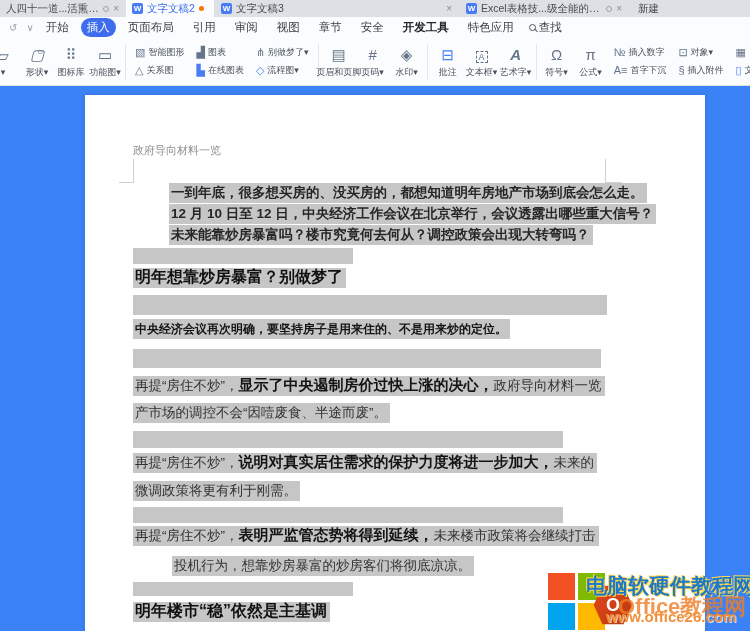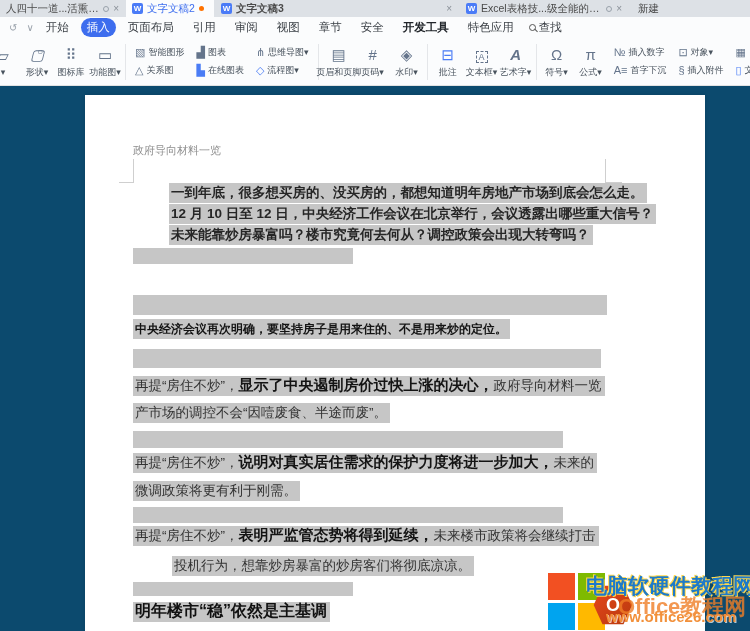--- a/index.html
+++ b/index.html
@@ -36,21 +36,21 @@
   .rib-small .sm-ic { font-size:11px; color:#64748b; line-height:11px; }
   .rib-div { width:1px; height:36px; background:#e4e6e9; margin:0 3px; flex:0 0 auto; }
   .blue { color:#4a7cf5 !important; }
   .clipped-item { margin-left:-14px; }
   .ic2 { position:relative; display:inline-block; }
   .ic2 .o2 { position:absolute; left:7px; top:-3px; font-size:10px; font-style:normal; }
   .tb-ic { border:1px dashed #64748b; font-size:9px; padding:0 2px; line-height:11px; color:#64748b; font-style:normal; }
   .wa-ic { font-size:13px; font-weight:bold; font-style:italic; color:#4a7cf5; }
 
   
-  .canvas { position:absolute; left:0; top:86px; width:750px; height:545px; background:#0c4a6e; }
+  .canvas { position:absolute; left:0; top:86px; width:750px; height:545px; background:#3b82f6; }
   .page { position:absolute; left:85px; top:9px; width:620px; height:540px; background:#ffffff; box-shadow:0 0 4px rgba(0,0,0,0.12); overflow:hidden; }
   .doc-header { position:absolute; left:48px; top:48px; font-size:11px; color:#8f8f8f; white-space:nowrap; }
   .mark { position:absolute; background:#cfcfcf; }
   .dl { position:absolute; left:48px; white-space:nowrap; font-size:13.5px; color:#333; }
   .dl .hl { background:#c6c6c6; padding:2px 3px 3px 2px; }
   .dl b { font-size:15px; color:#141414; }
   .dl.p1 { font-weight:600; color:#262626;padding-left:36px; }
   .dl.hd .hl span, .dl.hd b { font-size:16px; font-weight:bold; color:#111; }
   .dl.bl b { font-size:12px; }
   .db { position:absolute; left:48px; background:#c6c6c6; }
@@ -76,21 +76,21 @@
       <span class="lamp"></span>
       <span class="close">×</span>
     </div>
     <div class="tab active" style="left:126px;width:88px;">
       <span class="doc-ic">W</span>
       <span class="tlabel">文字文稿2</span>
       <span class="mod-dot"></span>
     </div>
     <div class="tab" style="left:215px;width:243px;">
       <span class="doc-ic">W</span>
-      <span class="tlabel" style="flex:1;font-weight:bold;">文字文稿3</span>
+      <span class="tlabel" style="flex:1;">文字文稿3</span>
       <span class="close">×</span>
     </div>
     <div class="tab" style="left:460px;width:168px;">
       <span class="doc-ic">W</span>
       <span class="tlabel" style="flex:1;">Excel表格技...级全能的开方公式</span>
       <span class="lamp"></span>
       <span class="close">×</span>
     </div>
     <div class="tab" style="left:632px;width:54px;">
       <span class="tlabel">新建</span>
@@ -150,21 +150,21 @@
         <span class="rlabel">图表</span>
       </div>
       <div class="rib-small">
         <span class="sm-ic blue">▙</span>
         <span class="rlabel">在线图表</span>
       </div>
     </div>
     <div class="rib-col">
       <div class="rib-small">
         <span class="sm-ic">⋔</span>
-        <span class="rlabel">思维导图▾</span>
+        <span class="rlabel">别做梦了▾</span>
       </div>
       <div class="rib-small">
         <span class="sm-ic blue">◇</span>
         <span class="rlabel">流程图▾</span>
       </div>
     </div>
     <div class="rib-div"></div>
     <div class="rib-item">
       <span class="big-ic">▤</span>
       <span class="rlabel">页眉和页脚</span>
@@ -238,20 +238,21 @@
 
       <div class="mark" style="left:48px;top:64px;width:1px;height:24px;"></div>
       <div class="mark" style="left:34px;top:87px;width:14px;height:1px;"></div>
       <div class="mark" style="left:520px;top:64px;width:1px;height:24px;"></div>
       <div class="mark" style="left:521px;top:87px;width:16px;height:1px;"></div>
 
       <div class="dl p1" style="top:88px;"><span class="hl"><span>一到年底，很多想买房的、没买房的，都想知道明年房地产市场到底会怎么走。</span><b></b><span></span></span></div>
       <div class="dl p1" style="top:109px;"><span class="hl"><span>12 月 10 日至 12 日，中央经济工作会议在北京举行，会议透露出哪些重大信号？</span><b></b><span></span></span></div>
       <div class="dl p1" style="top:130px;"><span class="hl"><span>未来能靠炒房暴富吗？楼市究竟何去何从？调控政策会出现大转弯吗？</span><b></b><span></span></span></div>
       <div class="db" style="top:153px;width:220px;height:16px;"></div>
+      <div class="dl hd" style="top:172px;"><span class="hl"><span></span><b>明年想靠炒房暴富？别做梦了</b><span></span></span></div>
       <div class="db" style="top:200px;width:474px;height:20px;"></div>
       <div class="dl bl" style="top:226px;"><span class="hl"><span></span><b>中央经济会议再次明确，要坚持房子是用来住的、不是用来炒的定位。</b><span></span></span></div>
       <div class="db" style="top:254px;width:468px;height:19px;"></div>
       <div class="dl" style="top:281px;"><span class="hl"><span>再提“房住不炒”，</span><b>显示了中央遏制房价过快上涨的决心，</b><span>政府导向材料一览</span></span></div>
       <div class="dl" style="top:308px;"><span class="hl"><span>产市场的调控不会“因噎废食、半途而废”。</span><b></b><span></span></span></div>
       <div class="db" style="top:336px;width:430px;height:17px;"></div>
       <div class="dl" style="top:358px;"><span class="hl"><span>再提“房住不炒”，</span><b>说明对真实居住需求的保护力度将进一步加大，</b><span>未来的</span></span></div>
       <div class="dl" style="top:386px;"><span class="hl"><span>微调政策将更有利于刚需。</span><b></b><span></span></span></div>
       <div class="db" style="top:412px;width:430px;height:16px;"></div>
       <div class="dl" style="top:431px;"><span class="hl"><span>再提“房住不炒”，</span><b>表明严监管态势将得到延续，</b><span>未来楼市政策将会继续打击</span></span></div>

